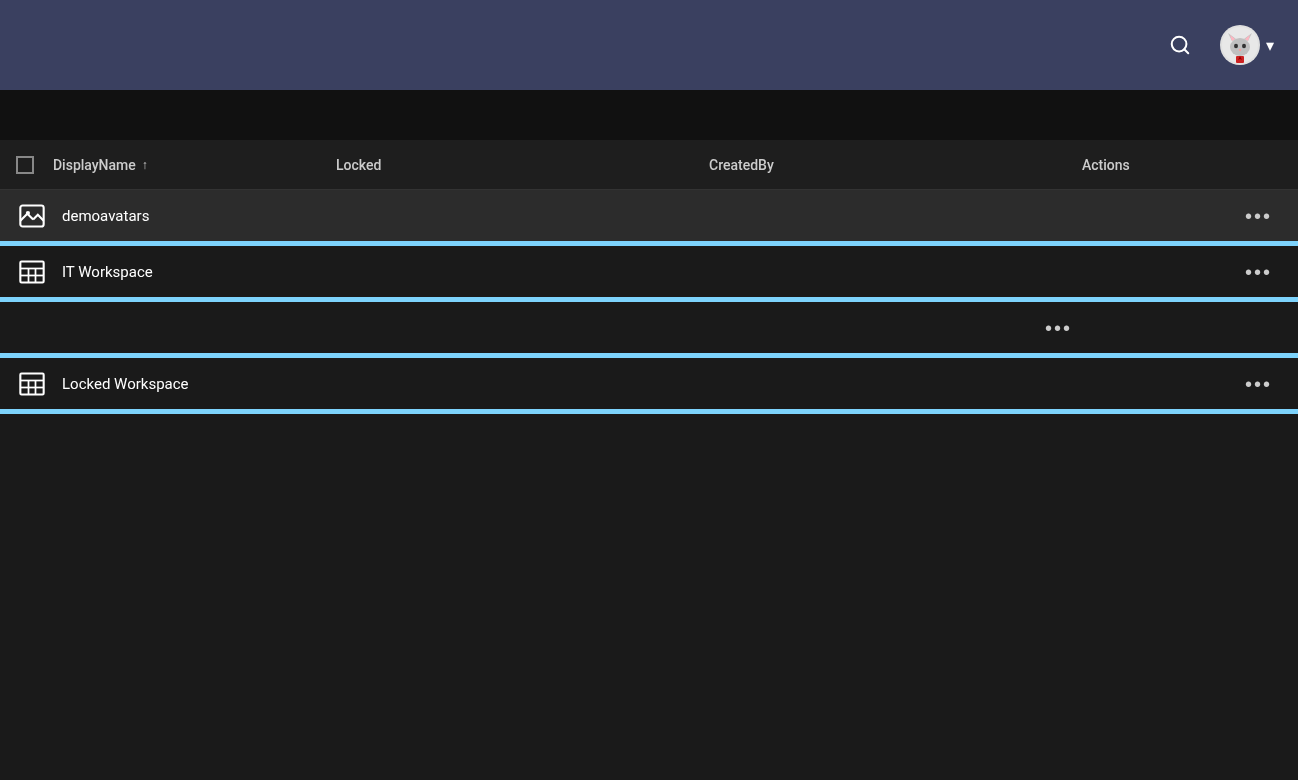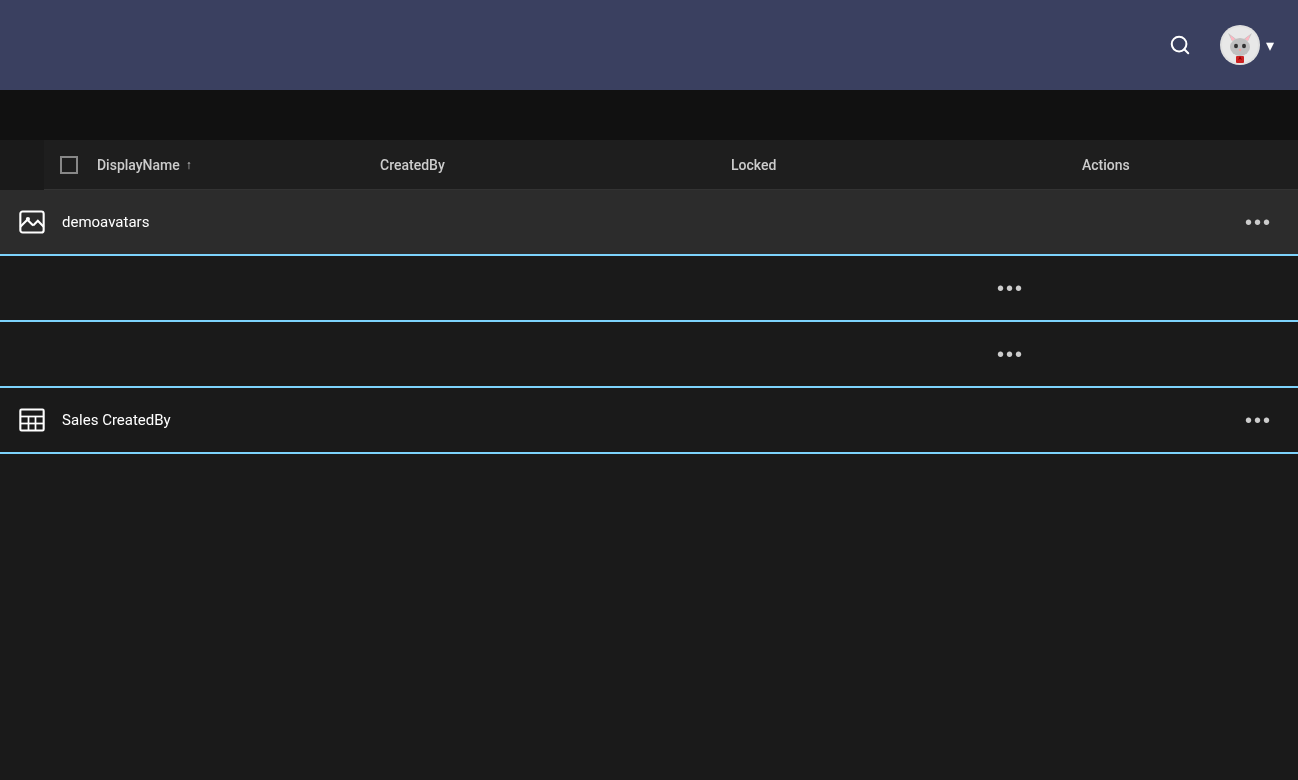--- a/index.html
+++ b/index.html
@@ -77,21 +77,20 @@
 
     
     .table-header {
       display: grid;
       grid-template-columns: 320px 1fr 1fr 200px;
       align-items: center;
       padding: 0 16px;
       height: 50px;
       border-bottom: 1px solid #333333;
       background-color: #1e1e1e;
-      margin-left: 44px;
     }
 
     .th-cell {
       display: flex;
       align-items: center;
       gap: 6px;
       font-size: 14px;
       font-weight: 500;
       color: #cccccc;
     }
@@ -117,25 +116,24 @@
       background: transparent;
       cursor: pointer;
     }
 
     
     .table-row {
       display: grid;
       grid-template-columns: 320px 1fr 1fr 200px;
       align-items: center;
       padding: 0 16px;
-      height: 66px;
-      border-bottom: 2px solid #7dd3fc;
+      height: 56px;
+      border-bottom: 5px solid #7dd3fc;
       cursor: pointer;
       transition: background-color 0.15s;
-      gap: 48px;
     }
 
     .table-row.selected {
       background-color: #2c2c2c;
     }
 
     .row-name-cell {
       display: flex;
       align-items: center;
       gap: 14px;
@@ -228,24 +226,24 @@
   <div class="table-header">
     <div class="th-cell">
       <div class="checkbox-col">
         <div class="header-checkbox"></div>
       </div>
       &nbsp;&nbsp;
       <span>DisplayName</span>
       <span class="sort-icon">↑</span>
     </div>
     <div class="th-cell">
+      <span>Locked</span>
+    </div>
+    <div class="th-cell">
       <span>CreatedBy</span>
-    </div>
-    <div class="th-cell">
-      <span>Locked</span>
     </div>
     <div class="th-cell actions">
       <span>Actions</span>
     </div>
   </div>
 
   <div class="table-row selected">
     <div class="row-name-cell">
       <div class="row-icon">
 
@@ -259,20 +257,33 @@
       <span class="row-name">demoavatars</span>
     </div>
     <div class="empty-cell"></div>
     <div class="empty-cell"></div>
     <div class="row-actions">
       <button class="three-dots-btn">•••</button>
     </div>
   </div>
 
   <div class="table-row">
+    <div class="row-name-cell">
+      <div class="row-icon">
+
+        <svg viewBox="0 0 24 24" xmlns="http://www.w3.org/2000/svg">
+          <rect x="2" y="3" width="20" height="18" rx="1" fill="none" stroke="#fff" stroke-width="1.8"></rect>
+          <line x1="2" y1="9" x2="22" y2="9" stroke="#fff" stroke-width="1.5"></line>
+          <line x1="2" y1="15" x2="22" y2="15" stroke="#fff" stroke-width="1.5"></line>
+          <line x1="9" y1="9" x2="9" y2="21" stroke="#fff" stroke-width="1.5"></line>
+          <line x1="15" y1="9" x2="15" y2="21" stroke="#fff" stroke-width="1.5"></line>
+        </svg>
+      </div>
+      <span class="row-name">IT Workspace</span>
+    </div>
     <div class="empty-cell"></div>
     <div class="empty-cell"></div>
     <div class="row-actions">
       <button class="three-dots-btn">•••</button>
     </div>
   </div>
 
   <div class="table-row">
     <div class="empty-cell"></div>
     <div class="empty-cell"></div>
@@ -285,21 +296,21 @@
     <div class="row-name-cell">
       <div class="row-icon">
         <svg viewBox="0 0 24 24" xmlns="http://www.w3.org/2000/svg">
           <rect x="2" y="3" width="20" height="18" rx="1" fill="none" stroke="#fff" stroke-width="1.8"></rect>
           <line x1="2" y1="9" x2="22" y2="9" stroke="#fff" stroke-width="1.5"></line>
           <line x1="2" y1="15" x2="22" y2="15" stroke="#fff" stroke-width="1.5"></line>
           <line x1="9" y1="9" x2="9" y2="21" stroke="#fff" stroke-width="1.5"></line>
           <line x1="15" y1="9" x2="15" y2="21" stroke="#fff" stroke-width="1.5"></line>
         </svg>
       </div>
-      <span class="row-name">Sales CreatedBy</span>
+      <span class="row-name">Locked Workspace</span>
     </div>
     <div class="empty-cell"></div>
     <div class="empty-cell"></div>
     <div class="row-actions">
       <button class="three-dots-btn">•••</button>
     </div>
   </div>
 
 </div>
 

